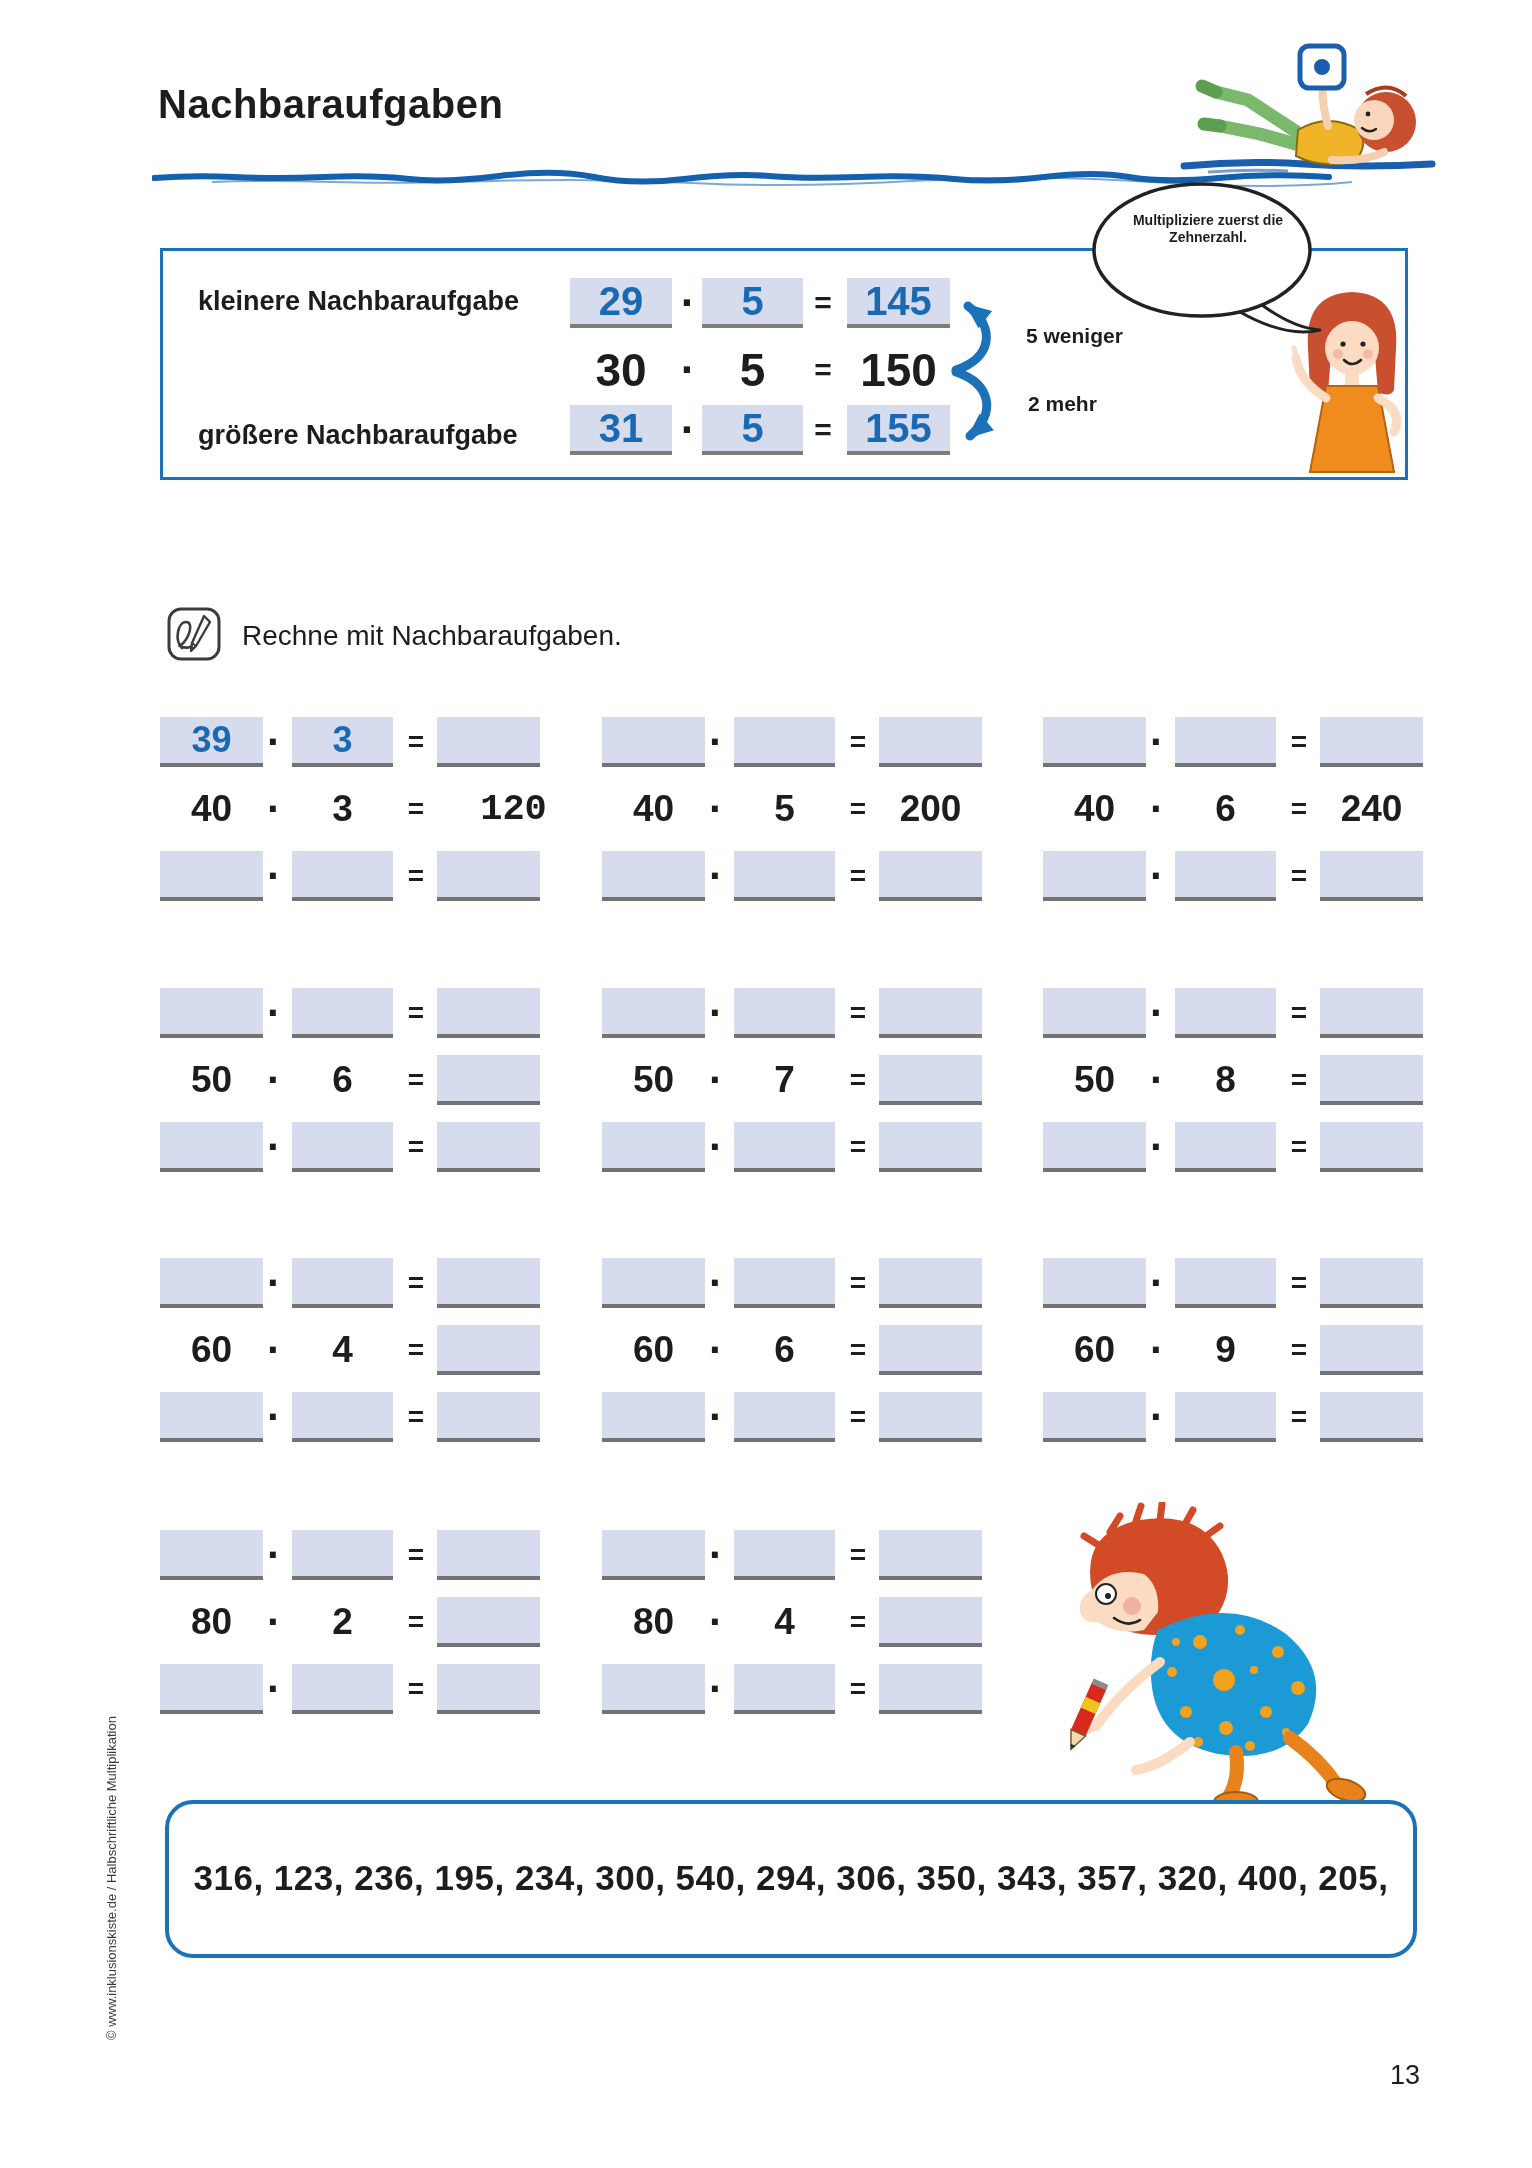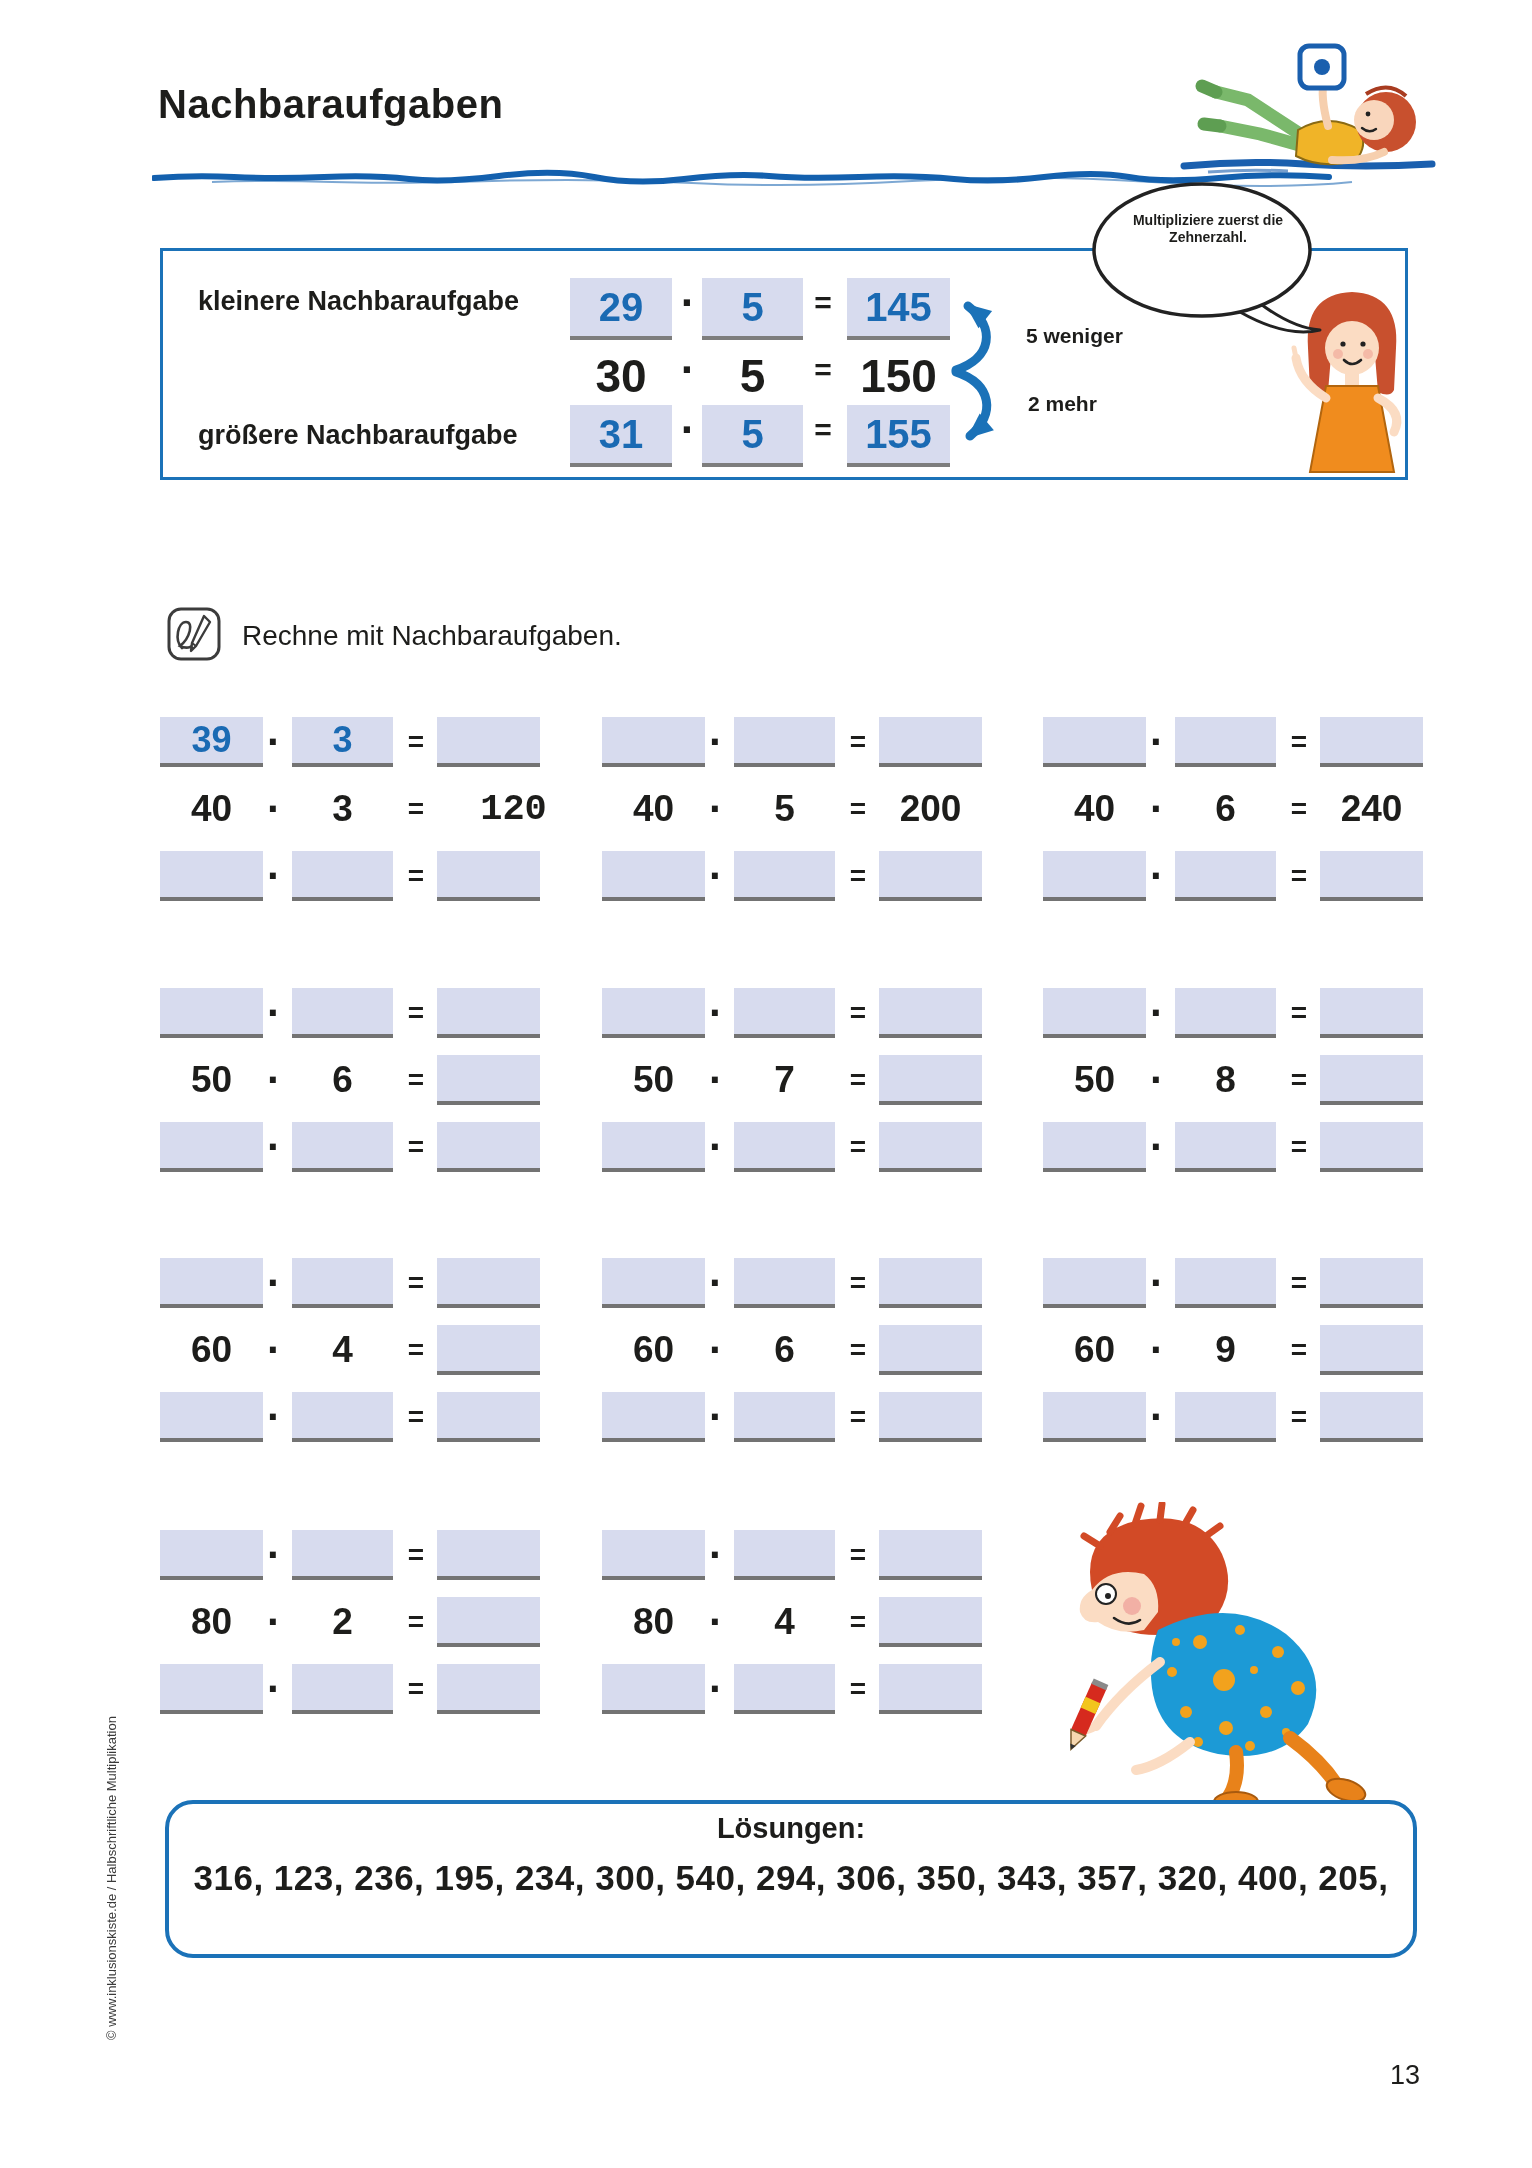--- a/index.html
+++ b/index.html
@@ -11,21 +11,21 @@
   .abs{position:absolute;}
 
   
   .title{left:158px; top:82px; font-size:40px; font-weight:bold; letter-spacing:0.5px;}
   .squiggle{left:152px; top:158px;}
 
   
   .example-box{left:160px; top:248px; width:1248px; height:232px;
     border:3px solid var(--accent_blue,#1b72b8); background:#fff; box-sizing:border-box;}
   .ex-label{font-size:27px; font-weight:bold; white-space:nowrap;}
-  .ex-cell{height:62px; display:flex; align-items:center; justify-content:center; box-sizing:border-box;}
+  .ex-cell{height:50px; display:flex; align-items:center; justify-content:center; box-sizing:border-box;}
   .fill-box{background:var(--box_fill,#d7dbee); border-bottom:4px solid #7d7d7d;}
   .blue-num{color:var(--number_blue,#1a6ab3); font-size:40px; font-weight:600;}
   .big-num{font-size:46px; font-weight:600; color:var(--text_dark,#1d1d1b);}
   .op-dot{font-size:44px; font-weight:bold; transform:translateX(-50%);}
   .op-eq{font-size:30px; font-weight:bold; transform:translateX(-50%);}
   .arrow-label{font-size:21px; font-weight:bold; white-space:nowrap;}
 
   
   .bubble-text{left:1108px; top:212px; width:200px; text-align:center;
     font-size:14px; font-weight:bold; line-height:1.2; z-index:6;}
@@ -371,19 +371,18 @@
 
     <path d="M150 240 Q120 264 96 268" fill="none" stroke="#fbdcc3" stroke-width="10" stroke-linecap="round"></path>
 
     <path d="M196 250 Q200 278 188 296" fill="none" stroke="#e8821a" stroke-width="14" stroke-linecap="round"></path>
     <path d="M250 236 Q280 258 296 282" fill="none" stroke="#e8821a" stroke-width="14" stroke-linecap="round"></path>
     <ellipse cx="196" cy="300" rx="22" ry="10" fill="#e8821a" stroke="#a85a0e" stroke-width="2"></ellipse>
     <ellipse cx="306" cy="288" rx="20" ry="10" fill="#e8821a" stroke="#a85a0e" stroke-width="2" transform="rotate(18 306 288)"></ellipse>
   </svg>
 
   <div class="abs solutions-box"></div>
-  <div class="abs sol-title">Lösungen:</div>
   <div class="abs sol-line sol-line1">316, 123, 236, 195, 234, 300, 540, 294, 306, 350, 343, 357, 320, 400, 205,</div>
 
   <div class="abs copyright">© www.inklusionskiste.de / Halbschriftliche Multiplikation</div>
   <div class="abs page-number">13</div>
 
 </div>
 
 </body></html>

